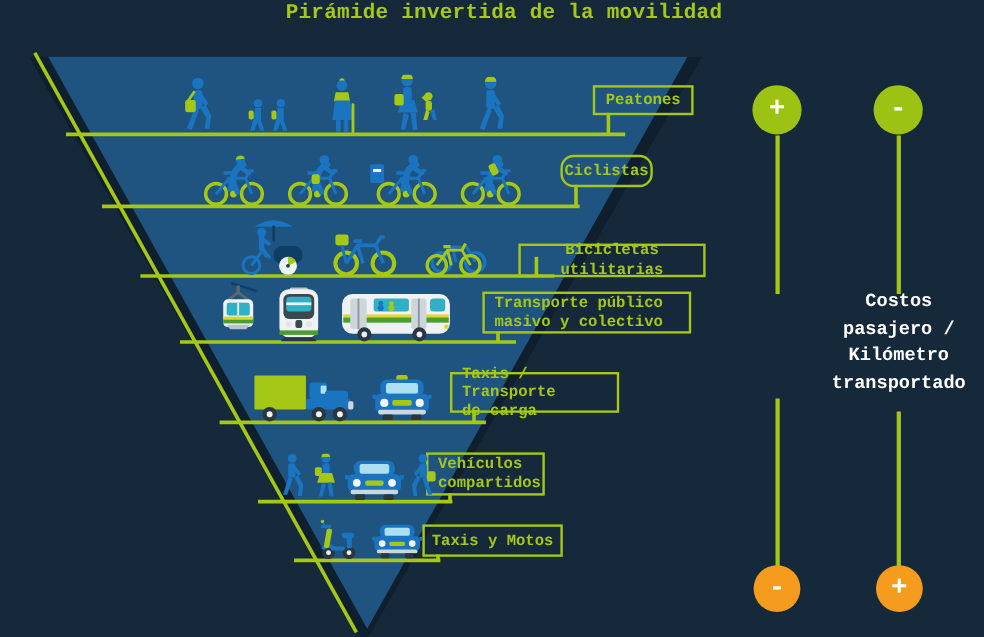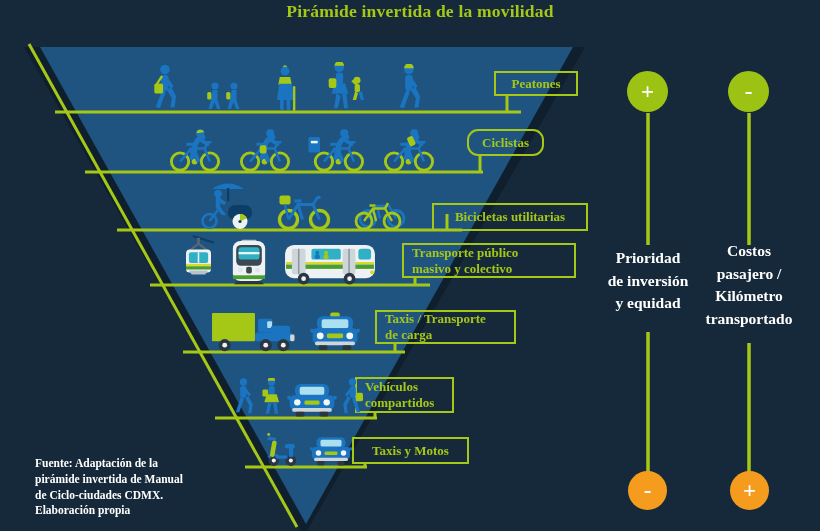--- a/index.html
+++ b/index.html
@@ -1,17 +1,17 @@
 <!DOCTYPE html>
 <html><head>
 <meta charset="utf-8">
 <style>
   html,body{margin:0;padding:0;background:#16293a;}
   #canvas{position:relative;width:820px;height:531px;background:#16293a;overflow:hidden;
-          font-family:Liberation Serif, serif;}
+          font-family:Liberation Mono, monospace;}
   .pyr-shadow{position:absolute;left:0;top:0;width:820px;height:531px;background:#0f1f2d;
           clip-path:polygon(24px 47px,585px 47px,304px 536px);}
   .pyr{position:absolute;left:0;top:0;width:820px;height:531px;background:#1f5380;
           clip-path:polygon(40px 47px,573px 47px,306px 524px);}
   .title{position:absolute;left:210px;top:1px;width:420px;text-align:center;
           font-size:17.5px;font-weight:bold;color:#a5c816;letter-spacing:.2px;}
   .lines{position:absolute;left:0;top:0;}
   .level-label{position:absolute;border:2.5px solid #a5c816;color:#a5c816;font-weight:bold;
           font-size:13px;line-height:1.2;display:flex;align-items:center;box-sizing:border-box;
           white-space:pre-line;}
@@ -387,36 +387,29 @@
         </svg>
         <svg width="42" height="32">
           <use href="#sym-car"></use>
         </svg>
       </div>
     </div>
 
   <div class="circle c-green" style="left:627px;top:71px;">
     <span>+</span>
   </div>
-  <div class="legend-label" style="left:573px;top:247px;width:150px;">Prioridad
-de inversión
-y equidad</div>
   <div class="circle c-orange" style="left:628px;top:471px;">
     <span>-</span>
   </div>
 
   <div class="circle c-green" style="left:728px;top:71px;">
     <span>-</span>
   </div>
   <div class="legend-label" style="left:669px;top:240px;width:160px;">Costos
 pasajero /
 Kilómetro
 transportado</div>
   <div class="circle c-orange" style="left:730px;top:471px;">
     <span>+</span>
   </div>
 
-  <div class="source">Fuente: Adaptación de la
-pirámide invertida de Manual
-de Ciclo-ciudades CDMX.
-Elaboración propia</div>
 
 </div>
 
 </body></html>

